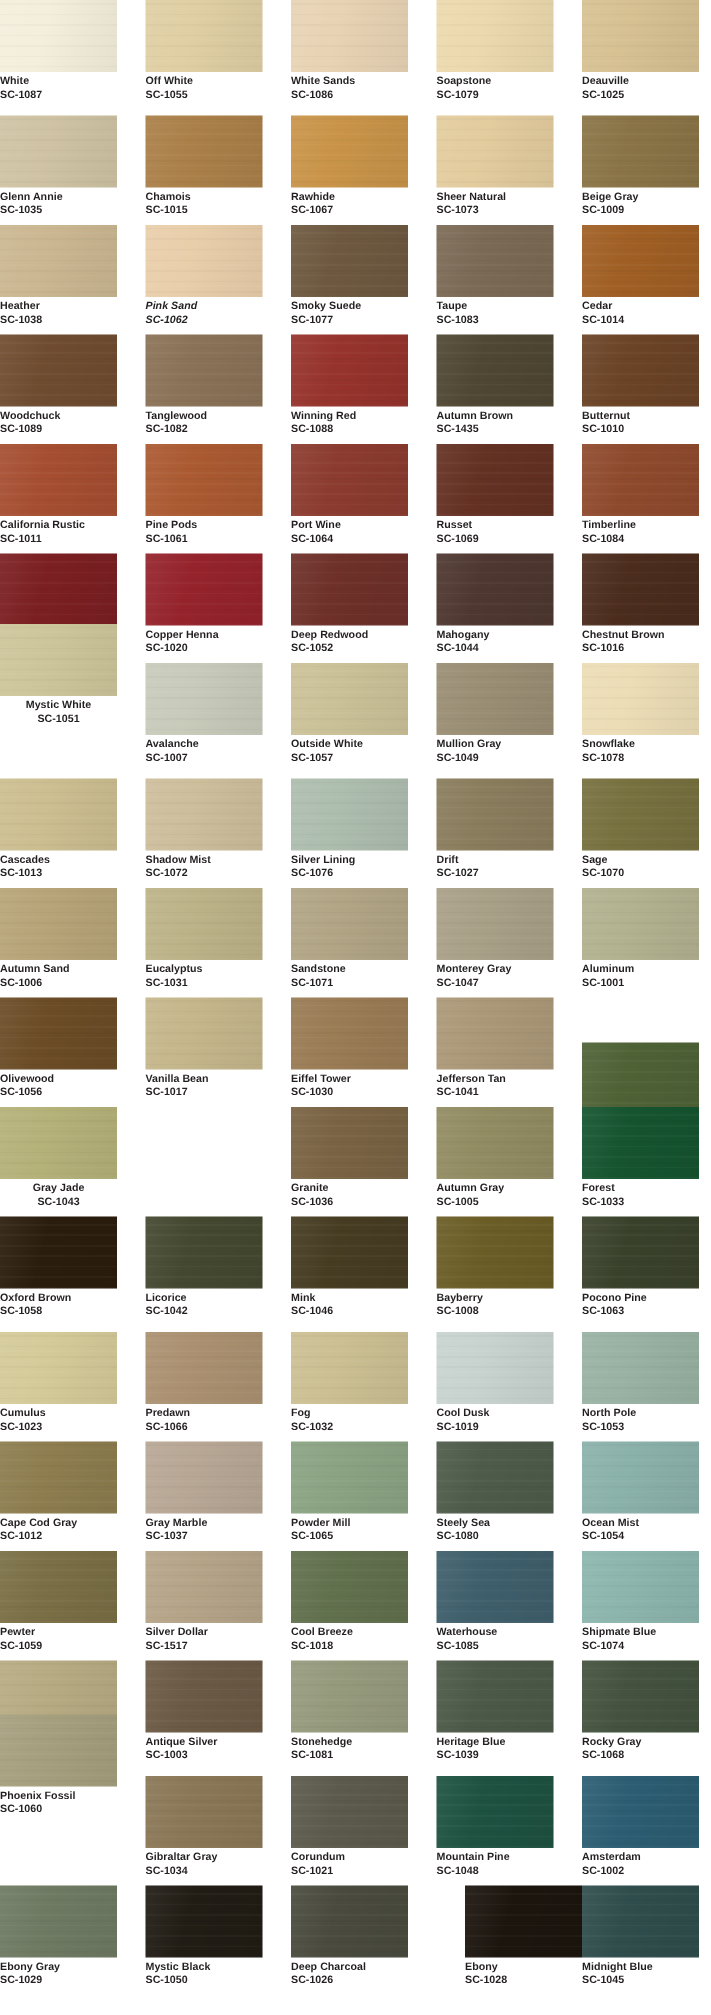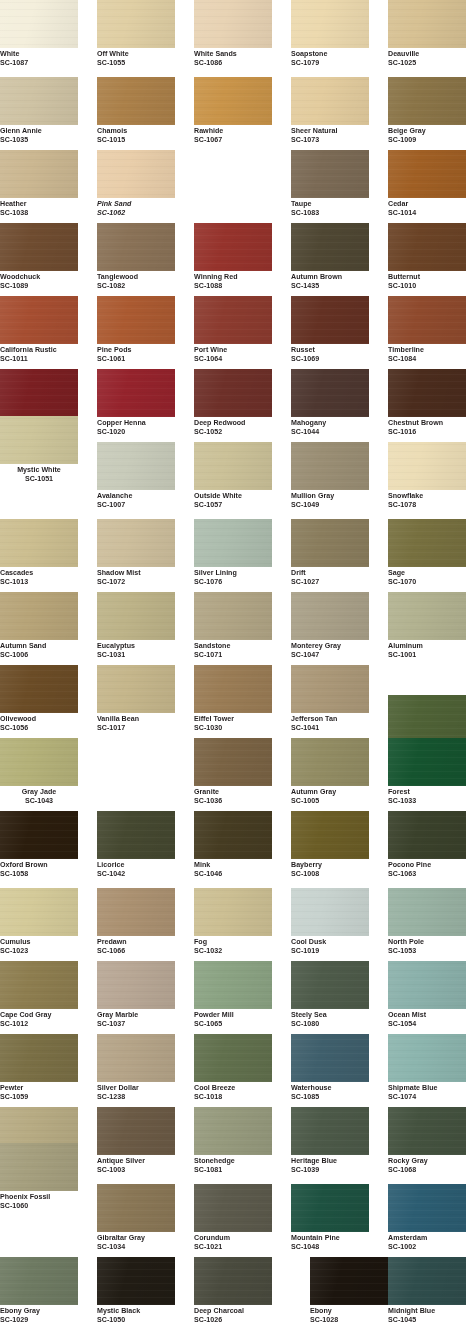--- a/index.html
+++ b/index.html
@@ -166,20 +166,27 @@
         <span class="swatch-code">SC-1038</span>
       </div>
     </div>
     <div class="swatch-cell" style="left: 97px; top: 150px; font-style: italic;">
       <div class="swatch-chip" style="width: 78px; height: 48px; background-color: rgb(233, 206, 170);"></div>
       <div class="swatch-label">
         <span class="swatch-name">Pink Sand</span>
         <span class="swatch-code">SC-1062</span>
       </div>
     </div>
+    <div class="swatch-cell" style="left: 194px; top: 150px;">
+      <div class="swatch-chip" style="width: 78px; height: 48px; background-color: rgb(110, 89, 64);"></div>
+      <div class="swatch-label">
+        <span class="swatch-name">Smoky Suede</span>
+        <span class="swatch-code">SC-1077</span>
+      </div>
+    </div>
     <div class="swatch-cell" style="left: 291px; top: 150px;">
       <div class="swatch-chip" style="width: 78px; height: 48px; background-color: rgb(123, 106, 85);"></div>
       <div class="swatch-label">
         <span class="swatch-name">Taupe</span>
         <span class="swatch-code">SC-1083</span>
       </div>
     </div>
     <div class="swatch-cell" style="left: 388px; top: 150px;">
       <div class="swatch-chip" style="width: 78px; height: 48px; background-color: rgb(160, 95, 36);"></div>
       <div class="swatch-label">
@@ -569,21 +576,21 @@
       <div class="swatch-chip" style="width: 78px; height: 48px; background-color: rgb(122, 111, 69);"></div>
       <div class="swatch-label">
         <span class="swatch-name">Pewter</span>
         <span class="swatch-code">SC-1059</span>
       </div>
     </div>
     <div class="swatch-cell" style="left: 97px; top: 1034px;">
       <div class="swatch-chip" style="width: 78px; height: 48px; background-color: rgb(181, 164, 136);"></div>
       <div class="swatch-label">
         <span class="swatch-name">Silver Dollar</span>
-        <span class="swatch-code">SC-1238</span>
+        <span class="swatch-code">SC-1517</span>
       </div>
     </div>
     <div class="swatch-cell" style="left: 194px; top: 1034px;">
       <div class="swatch-chip" style="width: 78px; height: 48px; background-color: rgb(97, 112, 77);"></div>
       <div class="swatch-label">
         <span class="swatch-name">Cool Breeze</span>
         <span class="swatch-code">SC-1018</span>
       </div>
     </div>
     <div class="swatch-cell" style="left: 291px; top: 1034px;">

